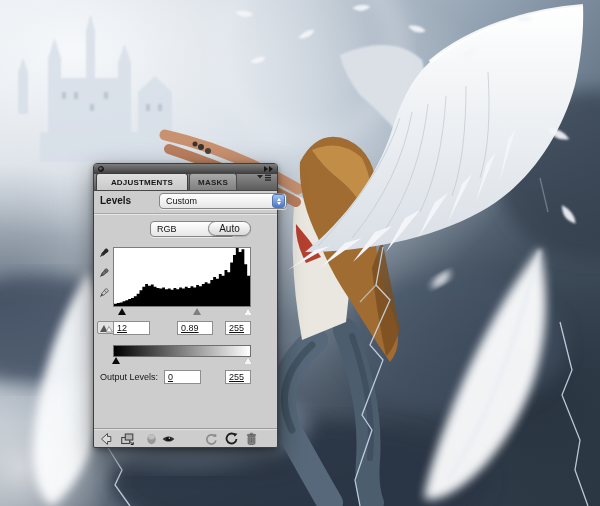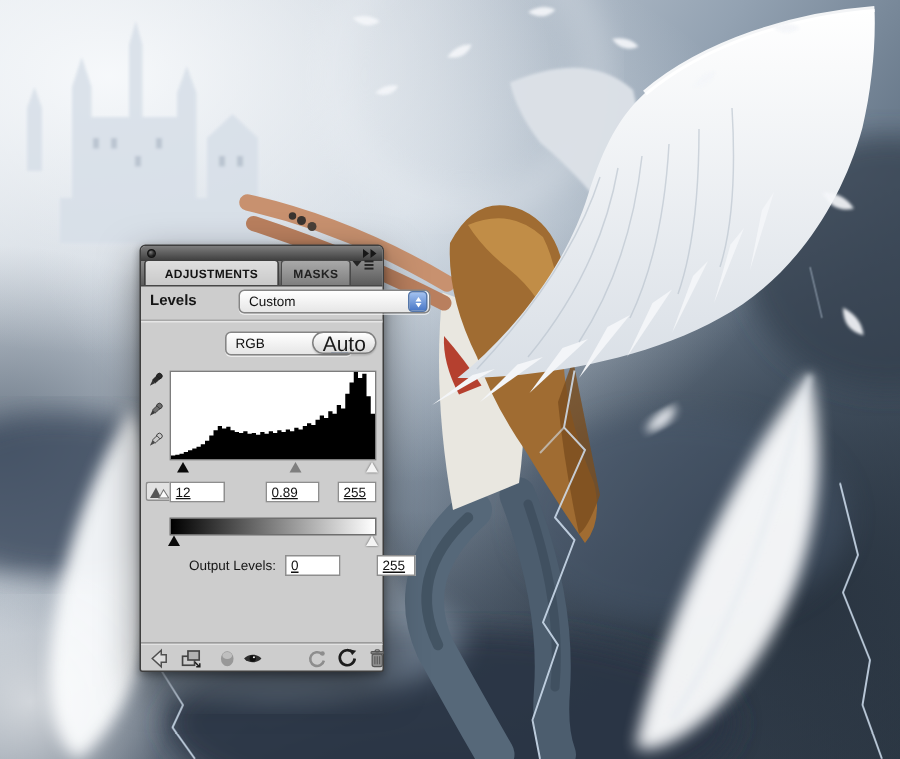--- a/index.html
+++ b/index.html
@@ -7,21 +7,21 @@
   #stage{position:relative;width:600px;height:506px;overflow:hidden;
     background:
       radial-gradient(ellipse 480px 300px at 12% 10%, rgba(248,250,252,.95), rgba(248,250,252,0) 62%),
       radial-gradient(ellipse 420px 300px at 45% 28%, rgba(224,231,238,.75), rgba(224,231,238,0) 60%),
       radial-gradient(ellipse 260px 200px at 0% 58%, rgba(74,88,104,.75), rgba(74,88,104,0) 65%),
       radial-gradient(ellipse 520px 420px at 88% 78%, rgba(36,46,58,.9), rgba(36,46,58,0) 66%),
       radial-gradient(ellipse 640px 300px at 45% 104%, rgba(40,50,64,.92), rgba(40,50,64,0) 62%),
       linear-gradient(125deg,#dee4ea 0%,#c2cbd5 30%,#93a2b2 52%,#5d6e80 74%,#35424f 100%);}
   #artwork-svg{position:absolute;left:0;top:0;}
   
-  .panel{position:absolute;left:93px;top:163px;width:163px;height:285px;background:var(--panel-bg,#cdcdcd);
+  .panel{position:absolute;left:93px;top:163px;width:185px;height:285px;background:var(--panel-bg,#cdcdcd);
     border:1px solid #3e3e3e;border-radius:4px 4px 2px 2px;box-shadow:0 10px 26px rgba(0,0,0,.5),0 2px 6px rgba(0,0,0,.35);}
   .titlebar{position:absolute;left:0;top:0;right:0;height:10px;border-radius:3px 3px 0 0;
     background:linear-gradient(#7d7d7d,#3d3d3d);display:flex;align-items:center;}
   .close-dot{width:6px;height:6px;border-radius:50%;margin-left:4px;background:radial-gradient(circle at 35% 30%,#7a7a7a,#1c1c1c 70%);border:1px solid #141414;}
   .collapse{margin-left:auto;margin-right:4px;display:flex;gap:1px;}
   .collapse i{width:0;height:0;border-top:3px solid transparent;border-bottom:3px solid transparent;border-left:4px solid #171717;}
   .tabs{position:absolute;left:0;top:10px;right:0;height:17px;background:linear-gradient(#8a8a8a,#5c5c5c);
     border-bottom:1px solid #474747;display:flex;align-items:flex-end;}
   .tab{height:17px;display:flex;align-items:center;justify-content:center;font-size:8px;font-weight:bold;letter-spacing:.2px;}
   .tab.active{background:linear-gradient(#dedede,#c9c9c9);color:#141414;border-radius:3px 3px 0 0;
@@ -35,39 +35,39 @@
     border:1px solid #858585;border-radius:4px;height:16px;box-shadow:0 1px 0 rgba(255,255,255,.6);margin-left:36px;}
   .combo .val{flex:1;padding:0 6px;font-size:9px;color:#101010;white-space:nowrap;overflow:hidden;}
   .combo .stepper{width:13px;height:14px;margin-right:1px;border-radius:3px;border:1px solid #5577aa;
     background:linear-gradient(var(--accent-blue-light,#a3c2f0),var(--accent-blue,#4a78c8));
     display:flex;flex-direction:column;align-items:center;justify-content:center;gap:1px;}
   .stepper i{width:0;height:0;border-left:2.5px solid transparent;border-right:2.5px solid transparent;}
   .stepper .up{border-bottom:3px solid #fff;}
   .stepper .dn{border-top:3px solid #fff;}
   .groove{position:absolute;left:0;right:0;top:22px;height:2px;border-top:1px solid #a8a8a8;border-bottom:1px solid #e6e6e6;}
   .auto-btn{position:absolute;left:114px;top:30px;width:43px;height:15px;border-radius:8px;
-    border:1px solid #7f7f7f;background:linear-gradient(#ffffff,#d9d9d9);font-size:14px;color:#1a1a1a;
+    border:1px solid #7f7f7f;background:linear-gradient(#ffffff,#d9d9d9);font-size:10px;color:#1a1a1a;
     display:flex;align-items:center;justify-content:center;box-shadow:0 1px 1px rgba(0,0,0,.15);text-align:right;}
   .droppers{position:absolute;left:3px;top:56px;display:flex;flex-direction:column;gap:7px;}
   .hist-box{position:absolute;left:19px;top:56px;width:138px;height:60px;background:#fff;border:1px solid #7d7d7d;}
   .hist-box svg{display:block;width:100%;height:100%;}
   .slider-strip{position:absolute;left:19px;top:117px;width:138px;height:9px;}
   .tri{position:absolute;width:0;height:0;transform:translateX(-50%);
     border-left:4.5px solid transparent;border-right:4.5px solid transparent;}
   .tri.black{border-bottom:7px solid #0a0a0a;}
   .tri.gray{border-bottom:7px solid #7e7e7e;}
   .tri.white{border-bottom:7px solid #f4f4f4;filter:drop-shadow(0 0 .6px #555);}
   .num{border:1px solid #8e8e8e;background:#fff;font-size:9px;color:#111;padding:0 3px;height:14px;text-decoration:underline;}
   .inputs-row .num{position:absolute;top:0;}
   .inputs-row{position:absolute;left:0;top:130px;right:0;height:14px;}
   .mount-icon{position:absolute;left:3px;top:0;}
   .grad-bar{position:absolute;left:19px;top:154px;width:138px;height:12px;border:1px solid #6f6f6f;
     background:linear-gradient(to right,#000,#fff);}
   .grad-strip{position:absolute;left:19px;top:166px;width:138px;height:8px;}
-  .output-row{position:absolute;left:0;top:179px;right:12px;height:14px;margin-left:26px;}
+  .output-row{position:absolute;left:0;top:179px;right:12px;height:14px;}
   .output-row .olabel{position:absolute;left:6px;top:2px;font-size:9px;}
   .output-row .num{position:absolute;top:0;}
   .footer{position:absolute;left:0;bottom:0;right:0;height:19px;border-top:1px solid #9b9b9b;
     box-shadow:inset 0 1px 0 #e2e2e2;}
   .f-icon{position:absolute;top:2px;width:16px;height:15px;display:flex;align-items:center;justify-content:center;}
 </style>
 </head>
 <body>
 
 <div id="stage">

